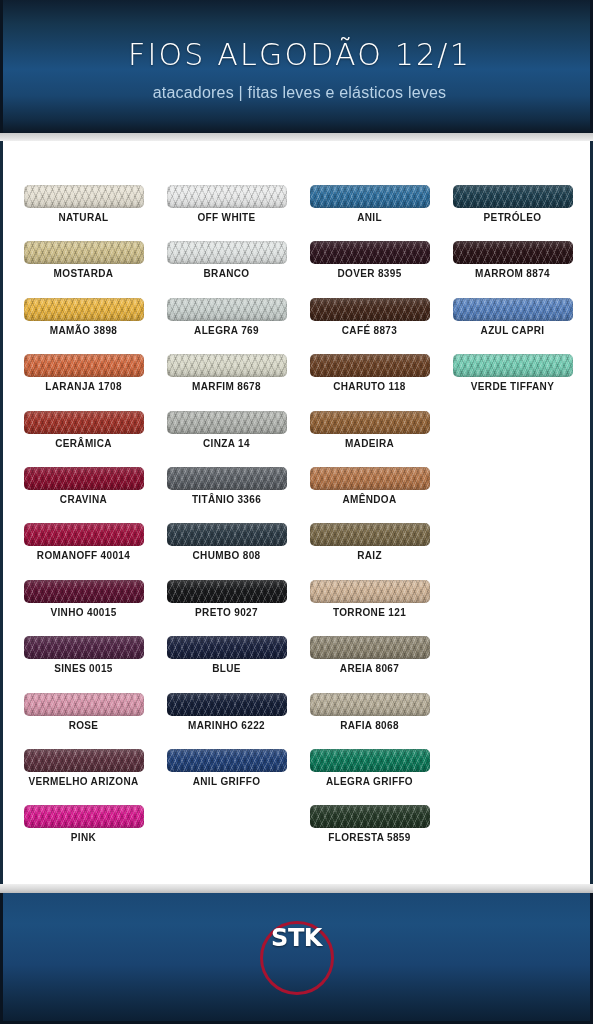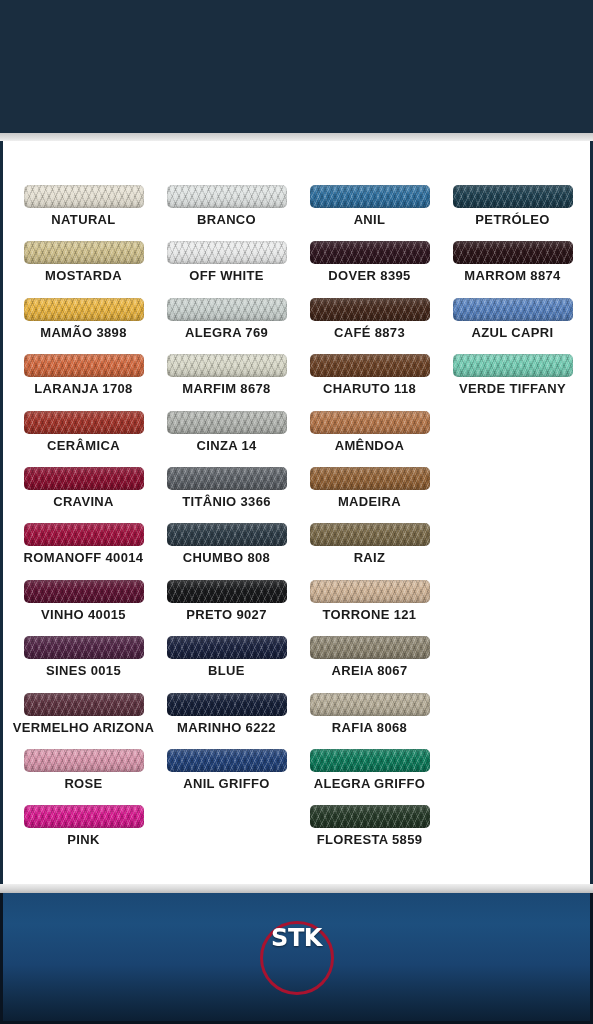--- a/index.html
+++ b/index.html
@@ -131,21 +131,21 @@
         rgba(255,255,255,.02) 38%,
         rgba(0,0,0,.05) 72%,
         rgba(0,0,0,.17) 100%);
     box-shadow: inset 0 0 3px rgba(0,0,0,.22);
   }
   .swatch-label {
     position: absolute;
     left: 0; top: 27px;
     width: 100%;
     text-align: center;
-    font-size: 13px;
+    font-size: 10px;
     font-weight: bold;
     color: #1b1b1b;
     letter-spacing: .35px;
     white-space: nowrap;
     font-family: "Liberation Sans", sans-serif;
   }
 
   
   .footer {
     position: absolute;
@@ -182,20 +182,24 @@
     letter-spacing: -.5px;
     font-family: "DejaVu Sans", sans-serif;
     text-shadow: 0 1px 2px rgba(0,0,0,.5);
   }
 </style>
 </head>
 <body>
 
 <div id="page">
 
+  <div class="header">
+    <div class="header-title">FIOS ALGODÃO 12/1</div>
+    <div class="header-sub">atacadores | fitas leves e elásticos leves</div>
+  </div>
 
   <div class="strip-top"></div>
 
   <div class="sheet">
     <div class="grid" id="swatch-grid">
         <div class="col">
           <div class="swatch-cell">
             <div class="swatch" style="background-color: rgb(229, 224, 210);"></div>
             <div class="swatch-label">NATURAL</div>
           </div>
@@ -225,42 +229,42 @@
           </div>
           <div class="swatch-cell">
             <div class="swatch" style="background-color: rgb(94, 19, 51);"></div>
             <div class="swatch-label">VINHO 40015</div>
           </div>
           <div class="swatch-cell">
             <div class="swatch" style="background-color: rgb(81, 37, 70);"></div>
             <div class="swatch-label">SINES 0015</div>
           </div>
           <div class="swatch-cell">
+            <div class="swatch" style="background-color: rgb(216, 149, 171);"></div>
+            <div class="swatch-label">ROSE</div>
+          </div>
+          <div class="swatch-cell">
             <div class="swatch" style="background-color: rgb(94, 51, 64);"></div>
             <div class="swatch-label">VERMELHO ARIZONA</div>
           </div>
           <div class="swatch-cell">
-            <div class="swatch" style="background-color: rgb(216, 149, 171);"></div>
-            <div class="swatch-label">ROSE</div>
-          </div>
-          <div class="swatch-cell">
             <div class="swatch" style="background-color: rgb(214, 26, 142);"></div>
             <div class="swatch-label">PINK</div>
           </div>
         </div>
         <div class="col">
           <div class="swatch-cell">
+            <div class="swatch" style="background-color: rgb(233, 234, 234);"></div>
+            <div class="swatch-label">OFF WHITE</div>
+          </div>
+          <div class="swatch-cell">
             <div class="swatch" style="background-color: rgb(223, 227, 226);"></div>
             <div class="swatch-label">BRANCO</div>
           </div>
           <div class="swatch-cell">
-            <div class="swatch" style="background-color: rgb(233, 234, 234);"></div>
-            <div class="swatch-label">OFF WHITE</div>
-          </div>
-          <div class="swatch-cell">
             <div class="swatch" style="background-color: rgb(200, 208, 205);"></div>
             <div class="swatch-label">ALEGRA 769</div>
           </div>
           <div class="swatch-cell">
             <div class="swatch" style="background-color: rgb(216, 216, 200);"></div>
             <div class="swatch-label">MARFIM 8678</div>
           </div>
           <div class="swatch-cell">
             <div class="swatch" style="background-color: rgb(176, 179, 174);"></div>
             <div class="swatch-label">CINZA 14</div>
@@ -301,26 +305,26 @@
           </div>
           <div class="swatch-cell">
             <div class="swatch" style="background-color: rgb(70, 41, 28);"></div>
             <div class="swatch-label">CAFÉ 8873</div>
           </div>
           <div class="swatch-cell">
             <div class="swatch" style="background-color: rgb(108, 66, 38);"></div>
             <div class="swatch-label">CHARUTO 118</div>
           </div>
           <div class="swatch-cell">
+            <div class="swatch" style="background-color: rgb(147, 99, 55);"></div>
+            <div class="swatch-label">MADEIRA</div>
+          </div>
+          <div class="swatch-cell">
             <div class="swatch" style="background-color: rgb(181, 118, 74);"></div>
             <div class="swatch-label">AMÊNDOA</div>
-          </div>
-          <div class="swatch-cell">
-            <div class="swatch" style="background-color: rgb(147, 99, 55);"></div>
-            <div class="swatch-label">MADEIRA</div>
           </div>
           <div class="swatch-cell">
             <div class="swatch" style="background-color: rgb(123, 107, 74);"></div>
             <div class="swatch-label">RAIZ</div>
           </div>
           <div class="swatch-cell">
             <div class="swatch" style="background-color: rgb(207, 179, 150);"></div>
             <div class="swatch-label">TORRONE 121</div>
           </div>
           <div class="swatch-cell">

